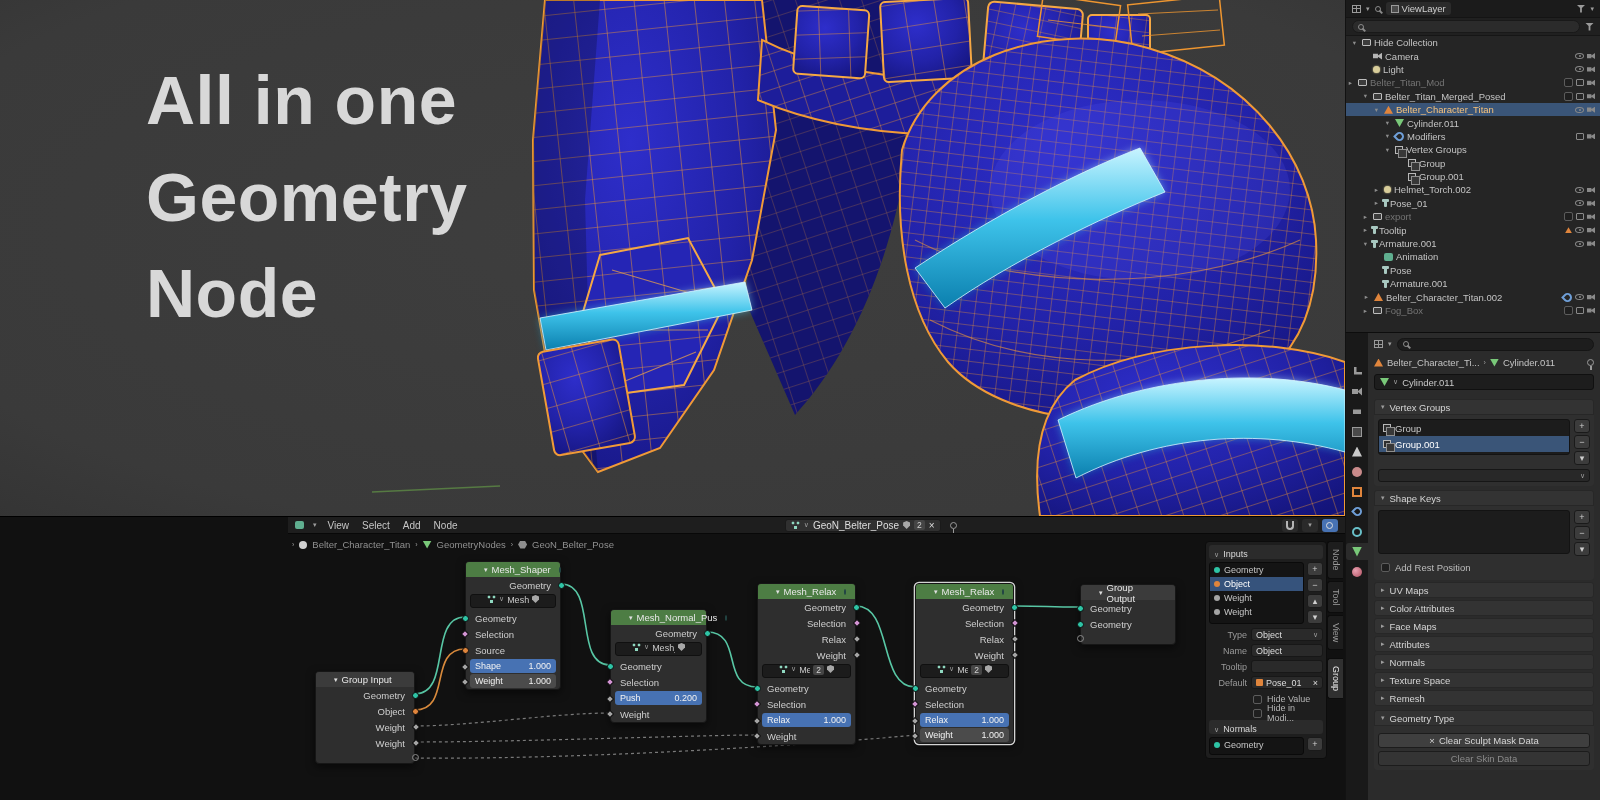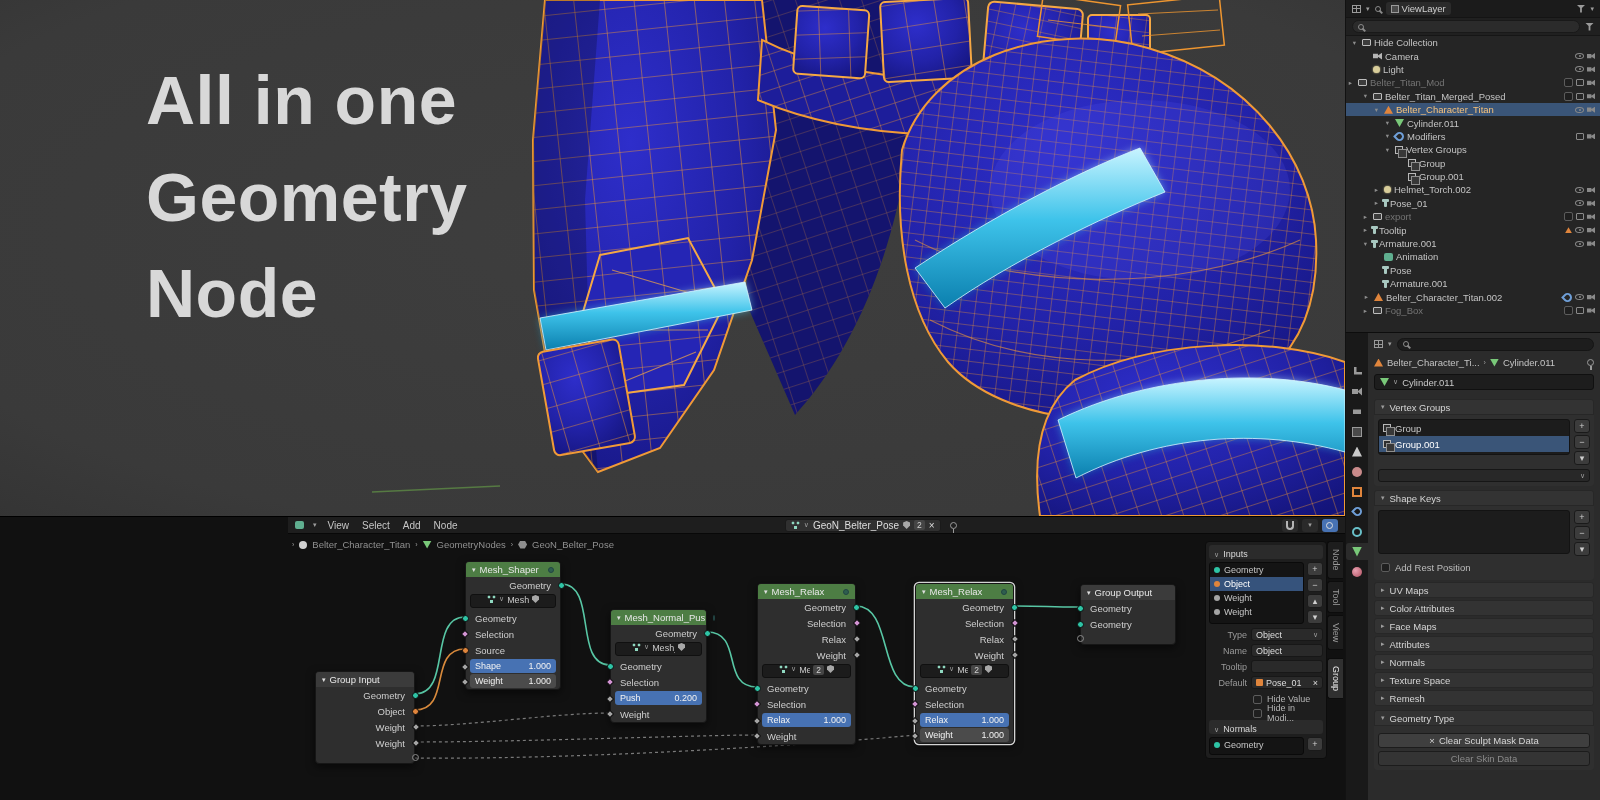--- a/index.html
+++ b/index.html
@@ -104,21 +104,21 @@
 .ne-right{margin-left:auto;display:flex;align-items:center;gap:4px}
 .hicon{width:16px;height:13px;background:#2a2a2a;border-radius:3px;display:flex;align-items:center;justify-content:center}
 .hicon.blue{background:#4772b3}
 .i-ov{width:7px;height:7px;border:1.5px solid #dcdcdc;border-radius:50%}
 .ne-crumb{position:absolute;left:292px;top:22px;display:flex;align-items:center;gap:5px;color:#909090;font-size:9.5px}
 .bc-obj{width:8px;height:8px;background:#d0d0d0;border-radius:50%}
 .bc-hex{width:9px;height:8px;background:#8f8f8f;clip-path:polygon(25% 0,75% 0,100% 50%,75% 100%,25% 100%,0 50%)}
 .wires{position:absolute;left:0;top:0}
 .node{position:absolute;background:#2e2e2e;border:1px solid #161616;border-radius:4px;box-shadow:0 3px 8px rgba(0,0,0,.55);color:#cfcfcf}
 .node.active{box-shadow:0 0 0 1.3px #d4d4d4,0 3px 8px rgba(0,0,0,.55)}
-.nhdr{height:15px;display:flex;align-items:center;gap:4px;padding:0 6px;border-radius:3px 3px 0 0;font-size:9.5px;color:#e8e8e8;background:#3b3b3b}
+.nhdr{height:15px;display:flex;align-items:center;gap:4px;padding:0 18px;border-radius:3px 3px 0 0;font-size:9.5px;color:#e8e8e8;background:#3b3b3b}
 .nhdr.green{background:#4d7d44}
 .nhdr .tri{color:#e0e0e0}
 .nhgap{flex:1}
 .ndot{width:6px;height:6px;border-radius:50%;background:#2e5e4e;border:1px solid #244}
 .nrow{position:relative;height:16px;display:flex;align-items:center;padding:0 9px}
 .nrow.out{justify-content:flex-end}
 .sock{position:absolute;top:4.5px;width:7px;height:7px;border-radius:50%;border:1px solid #0c0c0c}
 .sock.l{left:-4.5px}.sock.r{right:-4.5px}
 .sock.d{width:6px;height:6px;border-radius:1px;transform:rotate(45deg);top:5px}
 .s-geo{background:#2ec4a5}.s-obj{background:#e0853c}.s-flt{background:#a5a5a5}.s-bool{background:#d393d3}

